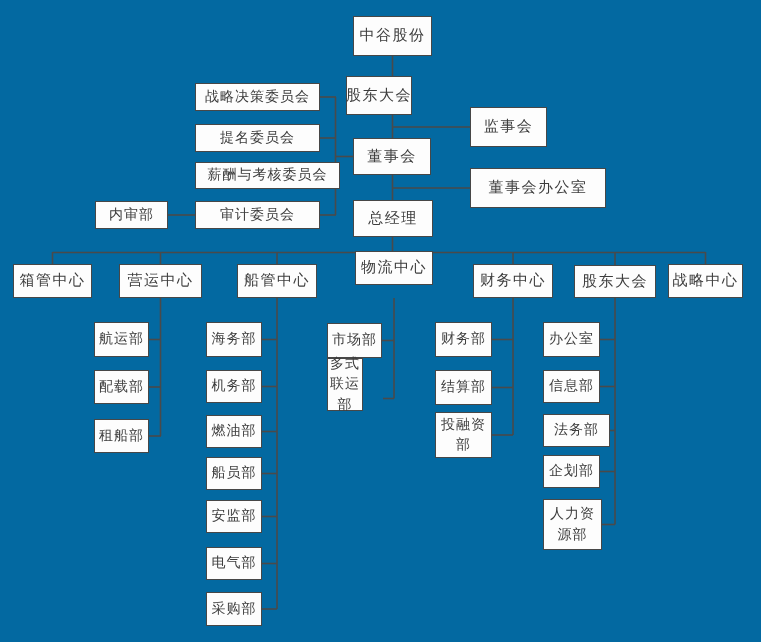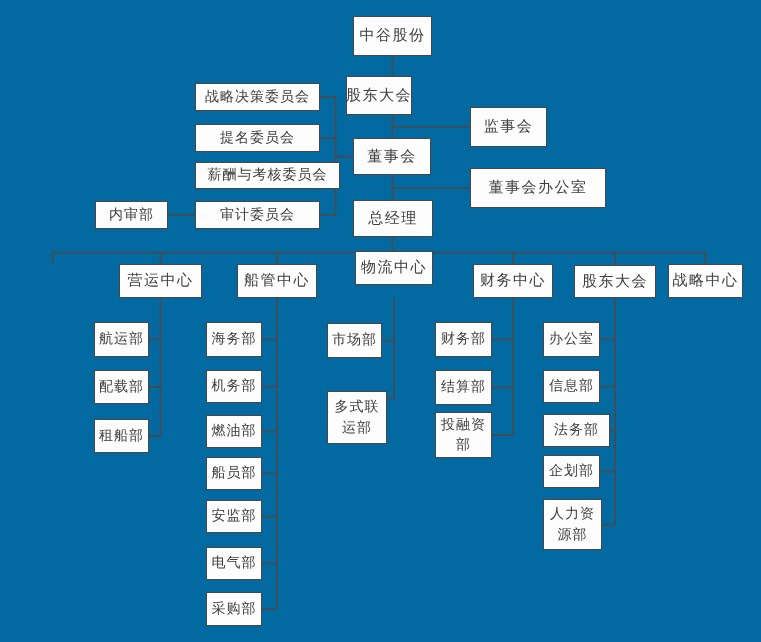--- a/index.html
+++ b/index.html
@@ -111,41 +111,42 @@
   <div class="box box-lg" style="left:353px;top:138px;width:78px;height:37px">董事会</div>
   <div class="box box-lg" style="left:470px;top:168px;width:136px;height:40px">董事会办公室</div>
   <div class="box box-lg" style="left:353px;top:200px;width:80px;height:37px">总经理</div>
 
   <div class="box" style="left:195px;top:83px;width:125px;height:28px">战略决策委员会</div>
   <div class="box" style="left:195px;top:124px;width:125px;height:28px">提名委员会</div>
   <div class="box" style="left:195px;top:162px;width:145px;height:27px">薪酬与考核委员会</div>
   <div class="box" style="left:195px;top:201px;width:125px;height:28px">审计委员会</div>
   <div class="box" style="left:95px;top:201px;width:73px;height:28px">内审部</div>
 
+  <div class="box box-lg" style="left:13px;top:264px;width:79px;height:34px">箱管中心</div>
   <div class="box box-lg" style="left:119px;top:264px;width:83px;height:34px">营运中心</div>
   <div class="box box-lg" style="left:237px;top:264px;width:80px;height:34px">船管中心</div>
   <div class="box box-lg" style="left:355px;top:251px;width:78px;height:34px">物流中心</div>
   <div class="box box-lg" style="left:473px;top:264px;width:80px;height:34px">财务中心</div>
   <div class="box box-lg" style="left:574px;top:265px;width:82px;height:33px">股东大会</div>
   <div class="box box-lg" style="left:668px;top:264px;width:75px;height:34px">战略中心</div>
 
   <div class="box" style="left:94px;top:322px;width:55px;height:35px">航运部</div>
   <div class="box" style="left:94px;top:370px;width:55px;height:34px">配载部</div>
   <div class="box" style="left:94px;top:419px;width:55px;height:34px">租船部</div>
 
   <div class="box" style="left:206px;top:322px;width:56px;height:35px">海务部</div>
   <div class="box" style="left:206px;top:370px;width:56px;height:33px">机务部</div>
   <div class="box" style="left:206px;top:415px;width:56px;height:33px">燃油部</div>
   <div class="box" style="left:206px;top:457px;width:56px;height:33px">船员部</div>
   <div class="box" style="left:206px;top:500px;width:56px;height:33px">安监部</div>
   <div class="box" style="left:206px;top:547px;width:56px;height:33px">电气部</div>
   <div class="box" style="left:206px;top:592px;width:56px;height:34px">采购部</div>
 
   <div class="box" style="left:327px;top:323px;width:55px;height:35px">市场部</div>
-  <div class="box wrap" style="left:327px;top:391px;width:60px;height:53px">多式联运部</div>
+  <div class="box wrap" style="left:327px;top:358px;width:36px;height:53px">多式联运部</div>
 
   <div class="box" style="left:435px;top:322px;width:57px;height:35px">财务部</div>
   <div class="box" style="left:435px;top:370px;width:57px;height:35px">结算部</div>
   <div class="box wrap" style="left:435px;top:412px;width:57px;height:46px">投融资部</div>
 
   <div class="box" style="left:543px;top:322px;width:57px;height:35px">办公室</div>
   <div class="box" style="left:543px;top:370px;width:57px;height:33px">信息部</div>
   <div class="box" style="left:543px;top:414px;width:67px;height:33px">法务部</div>
   <div class="box" style="left:543px;top:455px;width:57px;height:33px">企划部</div>
   <div class="box wrap" style="left:543px;top:499px;width:59px;height:51px">人力资源部</div>

